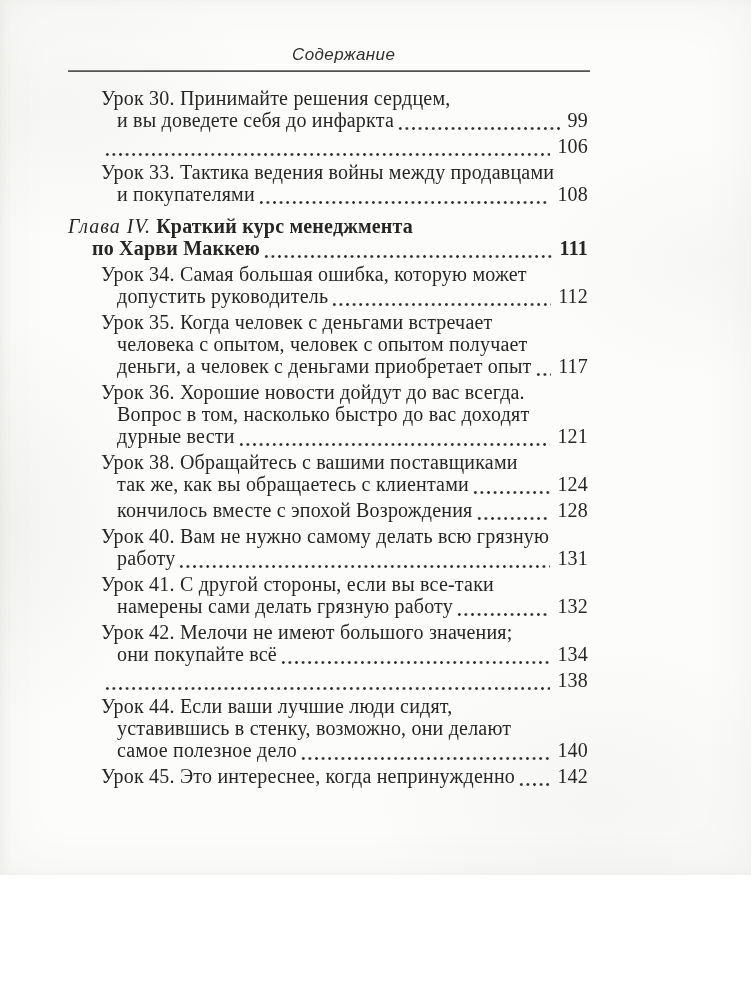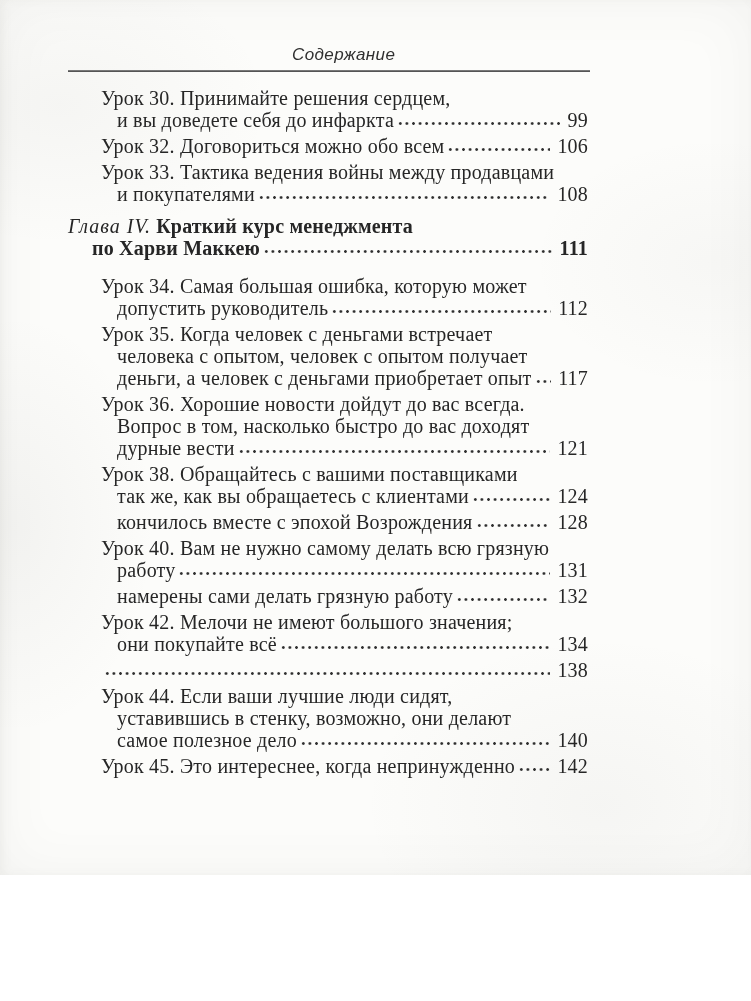--- a/index.html
+++ b/index.html
@@ -49,35 +49,35 @@
     position: absolute;
     left: 68px;
     top: 87px;
     width: 520px;
     font-size: 20px;
     line-height: 22px;
     letter-spacing: 0.2px;
   }
   .entry { margin-top: 4px; }
   .entry:first-child { margin-top: 0; }
-  .entry.chapter { margin-top: 10px; margin-bottom: 16px; font-weight: bold; }
+  .entry.chapter { margin-top: 10px; margin-bottom: 4px; font-weight: bold; }
 
   .lesson .line { padding-left: 49px; }
   .lesson .line.first { padding-left: 33px; }
   .chapter .line { padding-left: 24px; }
   .chapter .line.first { padding-left: 0; }
 
   .chapter-label {
     font-weight: normal;
     font-style: italic;
     letter-spacing: 1px;
     padding-right: 5px;
   }
 
-  .line.last { display: flex; align-items: flex-start; }
+  .line.last { display: flex; align-items: flex-end; }
   .line .txt { white-space: pre; flex: 0 0 auto; }
   .leader {
     flex: 1 1 auto;
     height: 17px;
     margin-left: 3px;
     background-image: radial-gradient(circle, #2f2f2f 1.25px, rgba(0,0,0,0) 1.55px);
     background-size: 6.6px 3.2px;
     background-repeat: repeat-x;
     background-position: left bottom 1px;
   }
@@ -118,21 +118,20 @@
       <div class="entry lesson">
         <div class="line first"><span class="txt">Урок 30. Принимайте решения сердцем,</span></div>
         <div class="line last">
           <span class="txt">и вы доведете себя до инфаркта</span>
           <span class="leader"></span>
           <span class="pagenum">99</span>
         </div>
       </div>
       <div class="entry lesson">
         <div class="line first last">
-          <span class="txt">Урок 32. Договориться можно обо всем</span>
           <span class="leader"></span>
           <span class="pagenum">106</span>
         </div>
       </div>
       <div class="entry lesson">
         <div class="line first"><span class="txt">Урок 33. Тактика ведения войны между продавцами</span></div>
         <div class="line last">
           <span class="txt">и покупателями</span>
           <span class="leader"></span>
           <span class="pagenum">108</span>
@@ -189,20 +188,21 @@
       </div>
       <div class="entry lesson">
         <div class="line first"><span class="txt">Урок 40. Вам не нужно самому делать всю грязную</span></div>
         <div class="line last">
           <span class="txt">работу</span>
           <span class="leader"></span>
           <span class="pagenum">131</span>
         </div>
       </div>
       <div class="entry lesson">
+        <div class="line first"><span class="txt">Урок 41. С другой стороны, если вы все-таки</span></div>
         <div class="line last">
           <span class="txt">намерены сами делать грязную работу</span>
           <span class="leader"></span>
           <span class="pagenum">132</span>
         </div>
       </div>
       <div class="entry lesson">
         <div class="line first"><span class="txt">Урок 42. Мелочи не имеют большого значения;</span></div>
         <div class="line last">
           <span class="txt">они покупайте всё</span>

